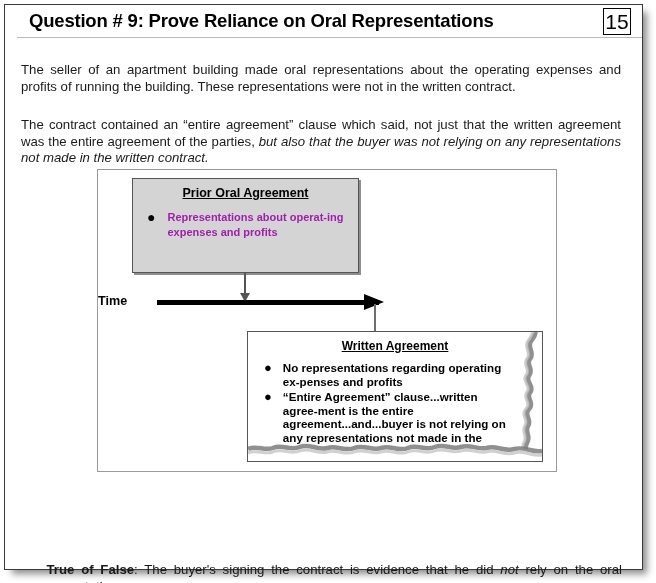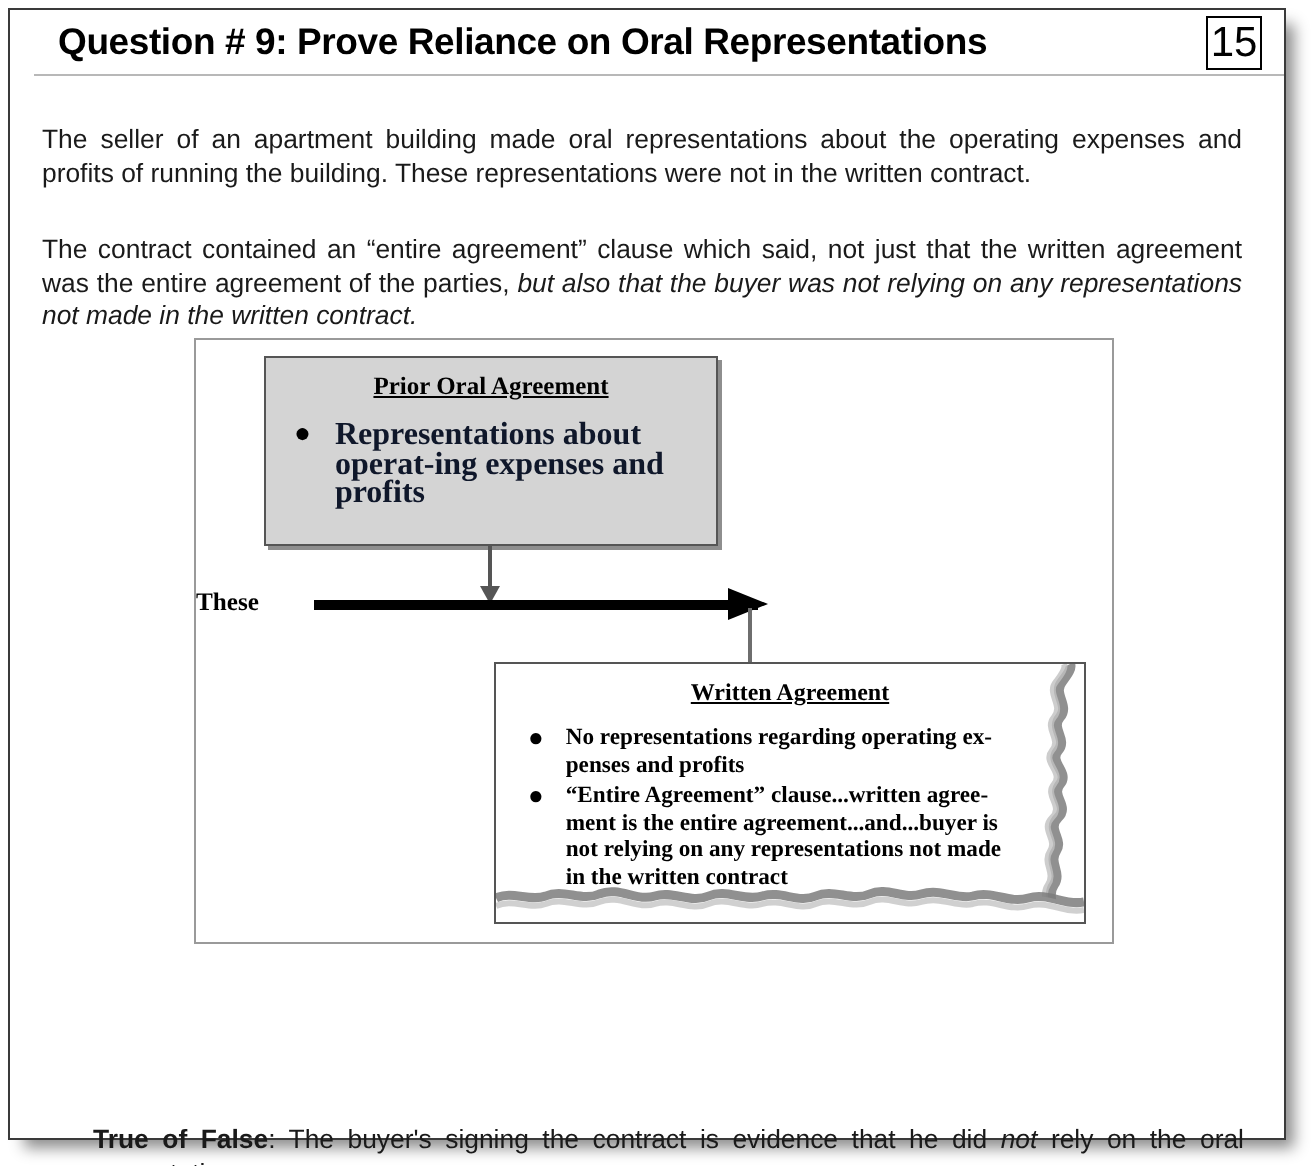--- a/index.html
+++ b/index.html
@@ -80,21 +80,20 @@
   
   #diagram {
     position: absolute;
     left: 92px;
     top: 164px;
     width: 460px;
     height: 303px;
     border: 1px solid #9a9a9a;
     box-sizing: border-box;
     background: #ffffff;
-    font-family: Liberation Serif, serif;
   }
 
   
   #prior-oral-box {
     position: absolute;
     left: 34px;
     top: 8px;
     width: 227px;
     height: 95px;
     background: #d4d4d4;
@@ -116,24 +115,24 @@
     padding: 0 8px 0 14px;
   }
   .bullet-dot {
     flex: 0 0 auto;
     font-size: 14px;
     line-height: 14px;
     margin-right: 12px;
     color: #000;
   }
   .bullet-text {
-    font-size: 16px;
+    font-size: 11px;
     font-weight: bold;
     line-height: 14.5px;
-    color: #0f172a;
+    color: #a21caf;
   }
 
   
   #time-label {
     position: absolute;
     left: 0px;
     top: 124px;
     font-size: 12.6px;
     font-weight: bold;
     color: #000;
@@ -261,21 +260,21 @@
       <div id="prior-oral-title">Prior Oral Agreement</div>
       <div class="bullet-row">
         <span class="bullet-dot">●</span>
         <span class="bullet-text">Representations about operat-ing expenses and profits</span>
       </div>
     </div>
 
     <div id="connector-down-line"></div>
     <div id="connector-down-head"></div>
 
-    <div id="time-label">These</div>
+    <div id="time-label">Time</div>
     <div id="timeline-bar"></div>
     <div id="timeline-arrowhead"></div>
 
     <div id="connector-up-line"></div>
 
     <div id="written-agreement-box">
       <div id="written-agreement-title">Written Agreement</div>
       <div id="wa-bullets">
         <div class="wa-row">
           <span class="wa-dot">●</span>

